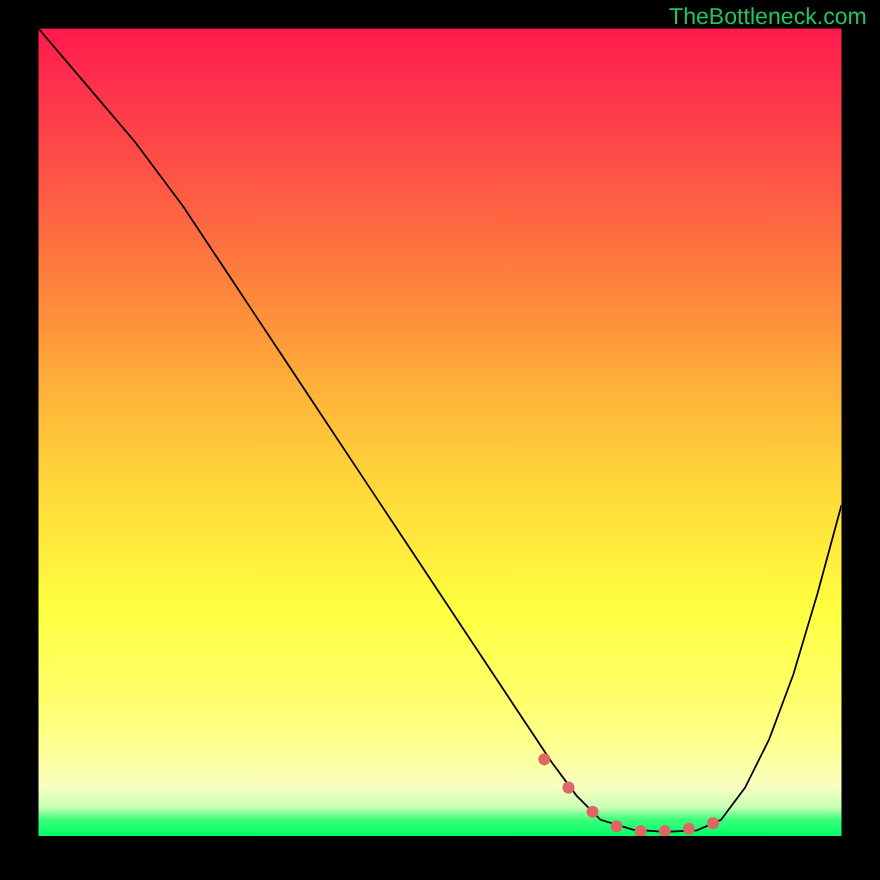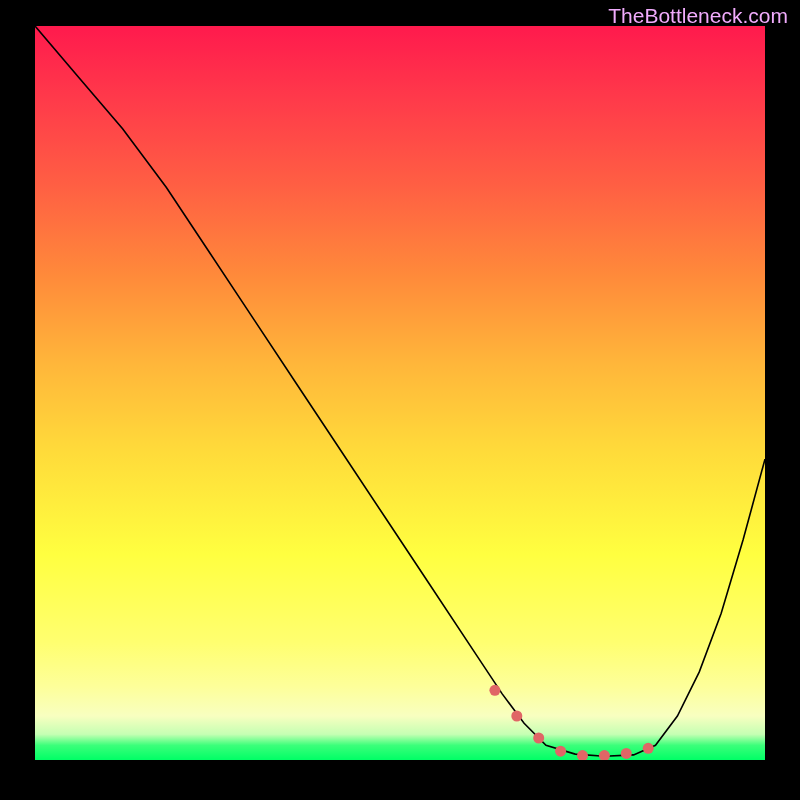--- a/index.html
+++ b/index.html
@@ -7,21 +7,21 @@
     width: 800px;
     height: 800px;
     background: #000;
     position: relative;
     font-family: Arial, sans-serif;
   }
   .watermark {
     position: absolute;
     top: 4px;
     right: 12px;
-    color: #f0abfc;
+    color: #22c55e;
     font-size: 21px;
     z-index: 10;
     font-weight: normal;
   }
   .plot-area {
     position: absolute;
     left: 35px;
     top: 26px;
     width: 730px;
     height: 734px;

